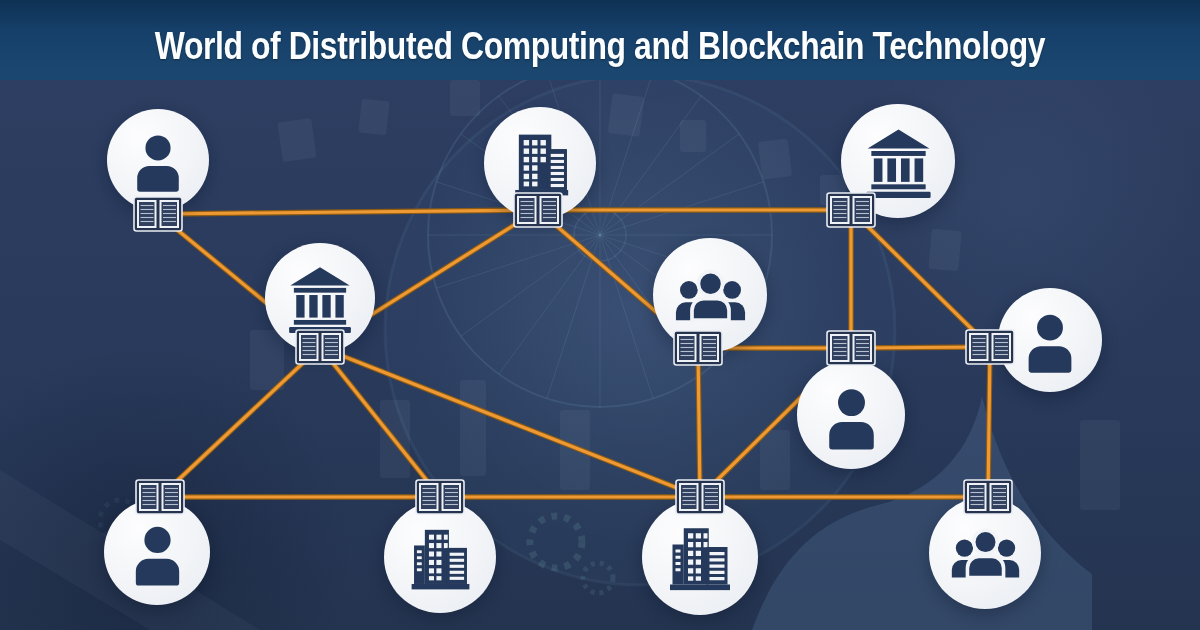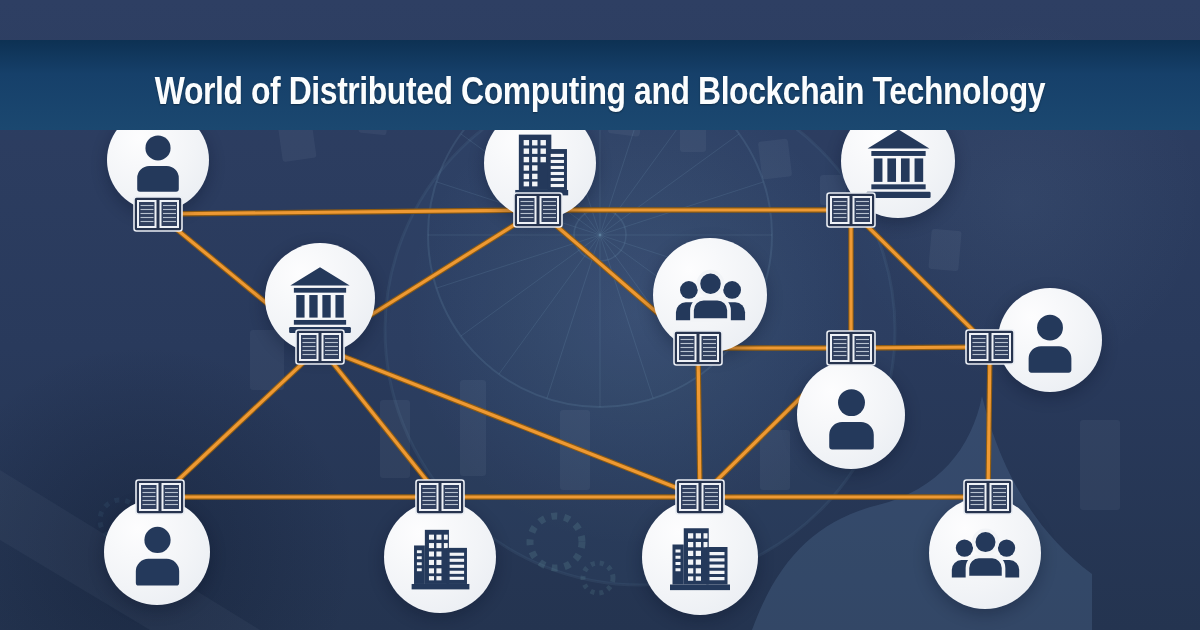--- a/index.html
+++ b/index.html
@@ -13,23 +13,23 @@
     position:absolute;inset:0;
     background:
       radial-gradient(circle 320px at 53% 50%, rgba(130,170,210,0.16), rgba(130,170,210,0) 72%),
       radial-gradient(circle 260px at 85% 32%, rgba(150,185,215,0.07), rgba(150,185,215,0) 70%),
       radial-gradient(circle 300px at 12% 88%, rgba(10,20,40,0.35), rgba(10,20,40,0) 70%),
       linear-gradient(180deg,#2e3f63 0%, #293a5c 55%, #243450 100%);
   }
   .bg-art{position:absolute;inset:0;z-index:0;}
   
   .header{
-    position:absolute;left:0;top:0;width:1200px;height:90px;z-index:10;
+    position:absolute;left:0;top:0;width:1200px;height:80px;z-index:10;
     background:linear-gradient(180deg,#0d3153 0%,#16406a 38%,#1b4870 100%);
-    display:flex;align-items:center;justify-content:center;margin-top:40px;
+    display:flex;align-items:center;justify-content:center;
   }
   .header .title{
     color:#fbfdfe;font-size:38px;font-weight:bold;letter-spacing:-0.5px;
     transform:scaleX(0.84);transform-origin:50% 50%;white-space:nowrap;
     text-shadow:0 1px 2px rgba(0,0,0,0.35);
     padding-top:12px;
   }
   
   #edges-svg{position:absolute;left:0;top:0;z-index:1;}
   #nodes-layer,#ledgers-layer{position:absolute;inset:0;}

